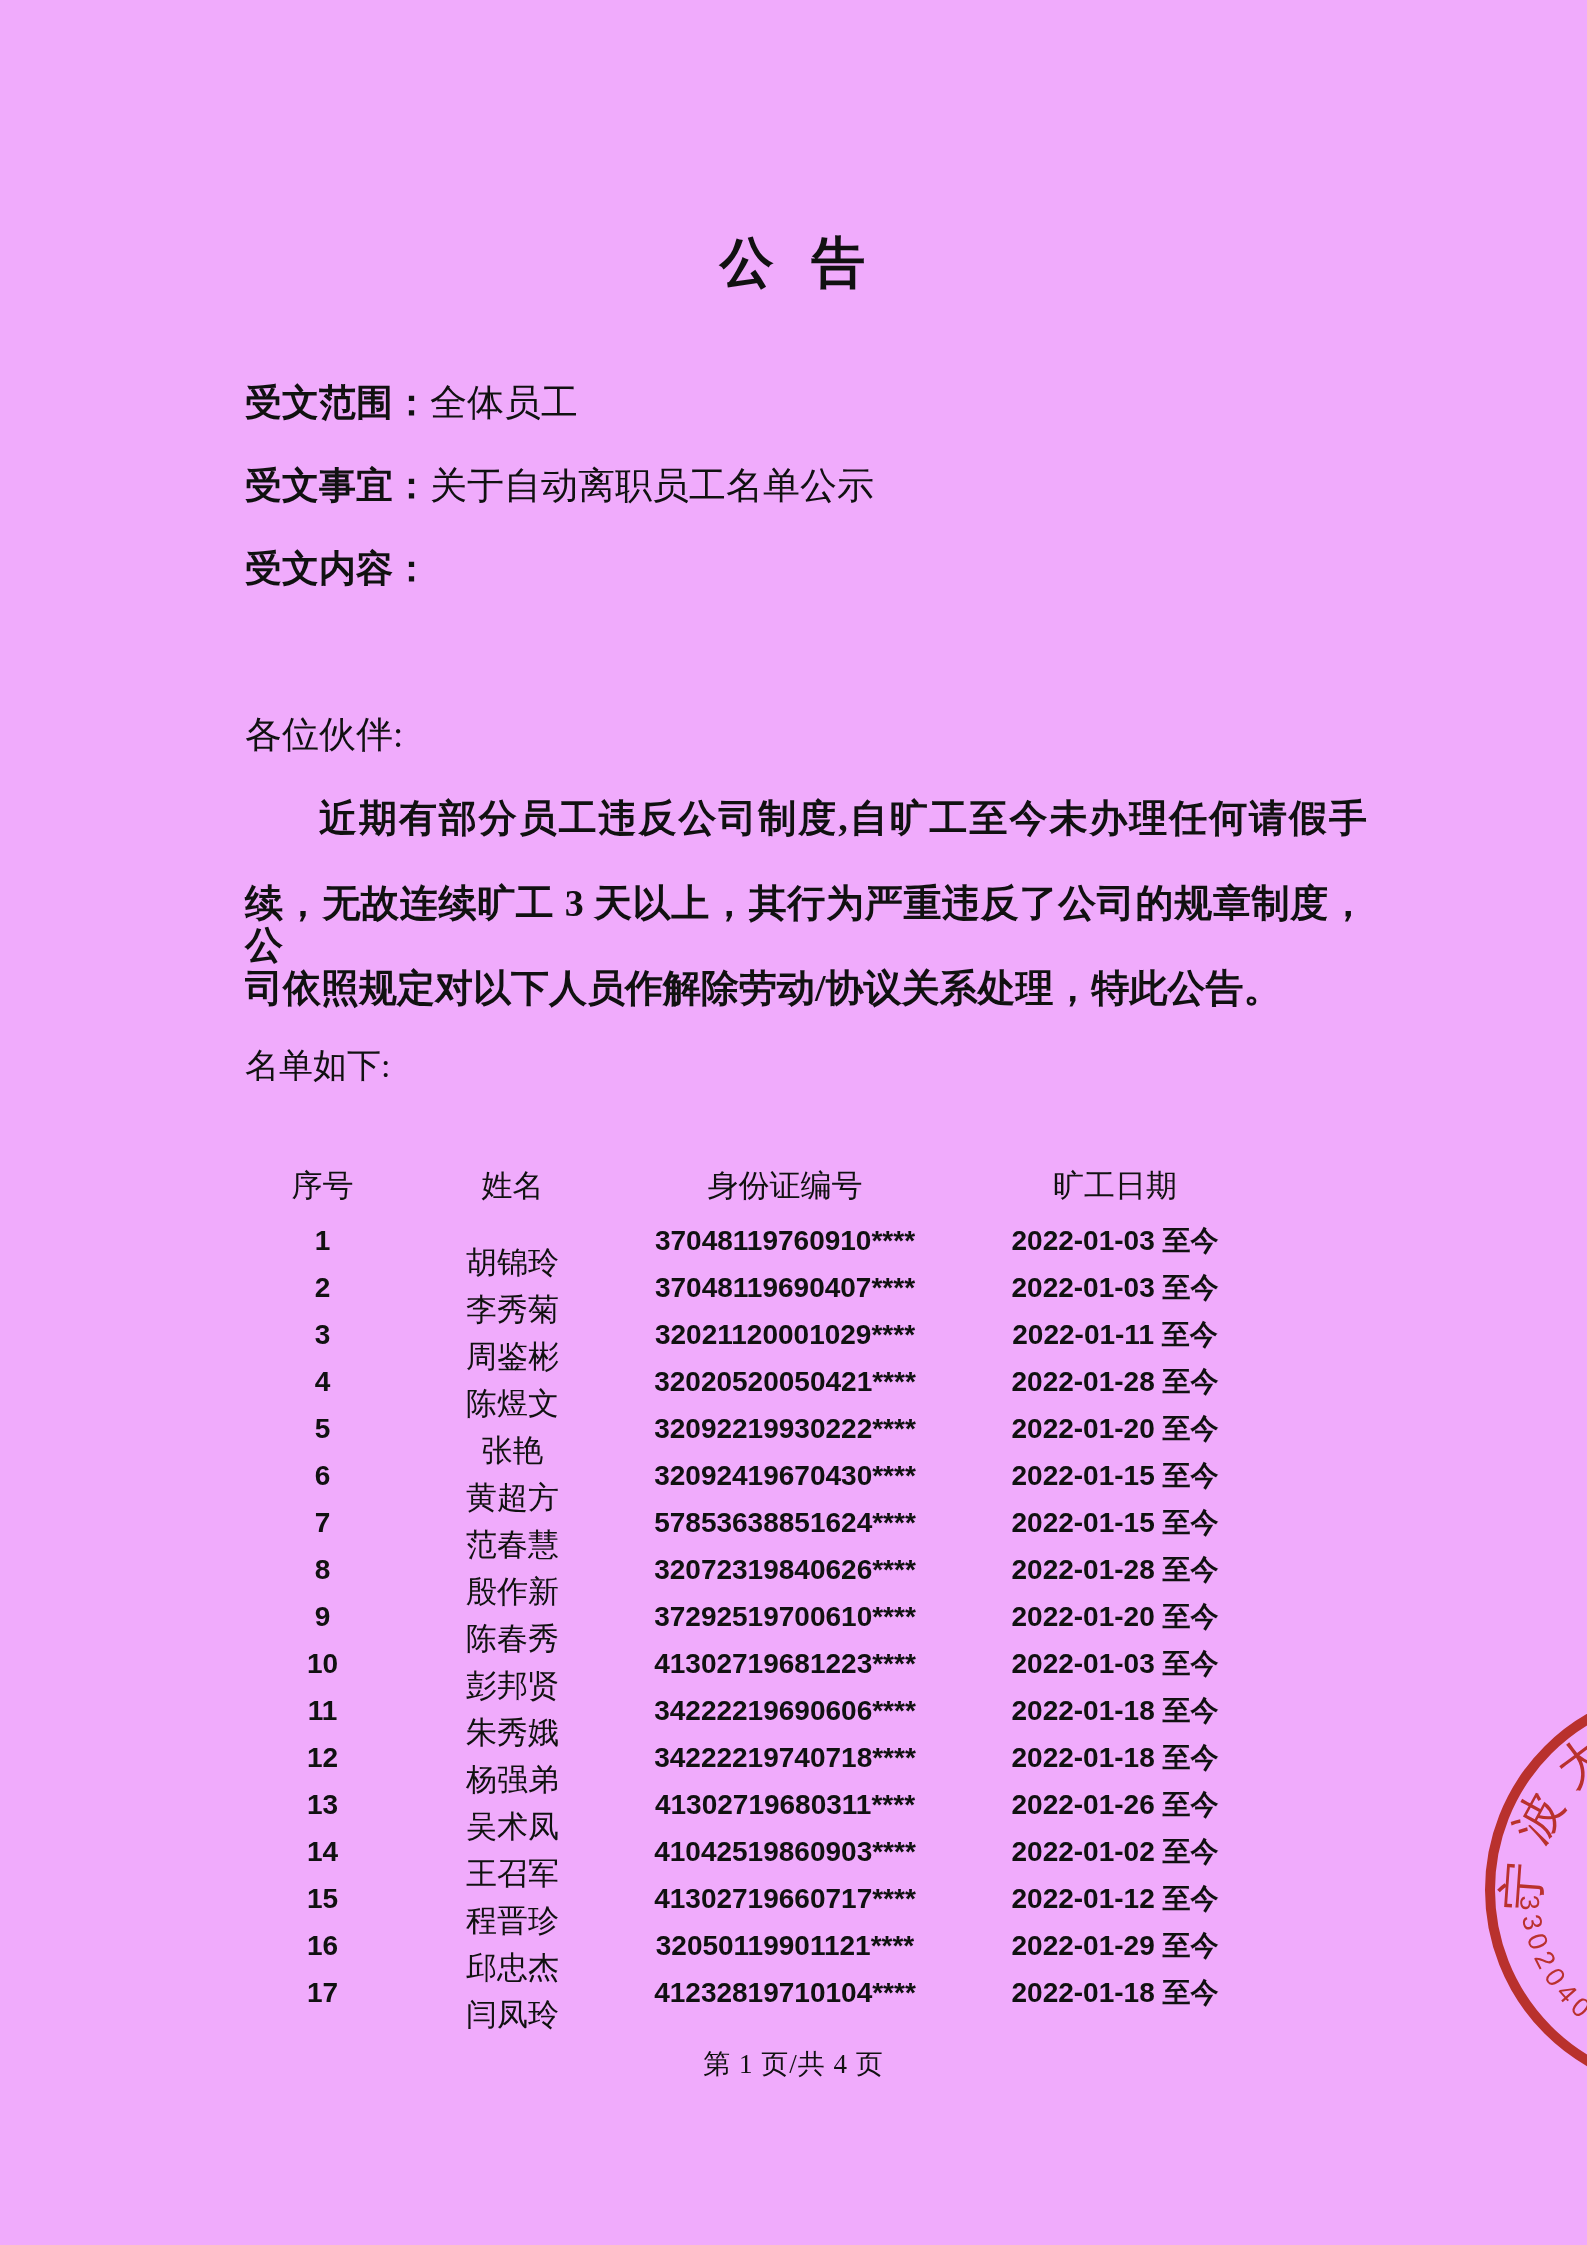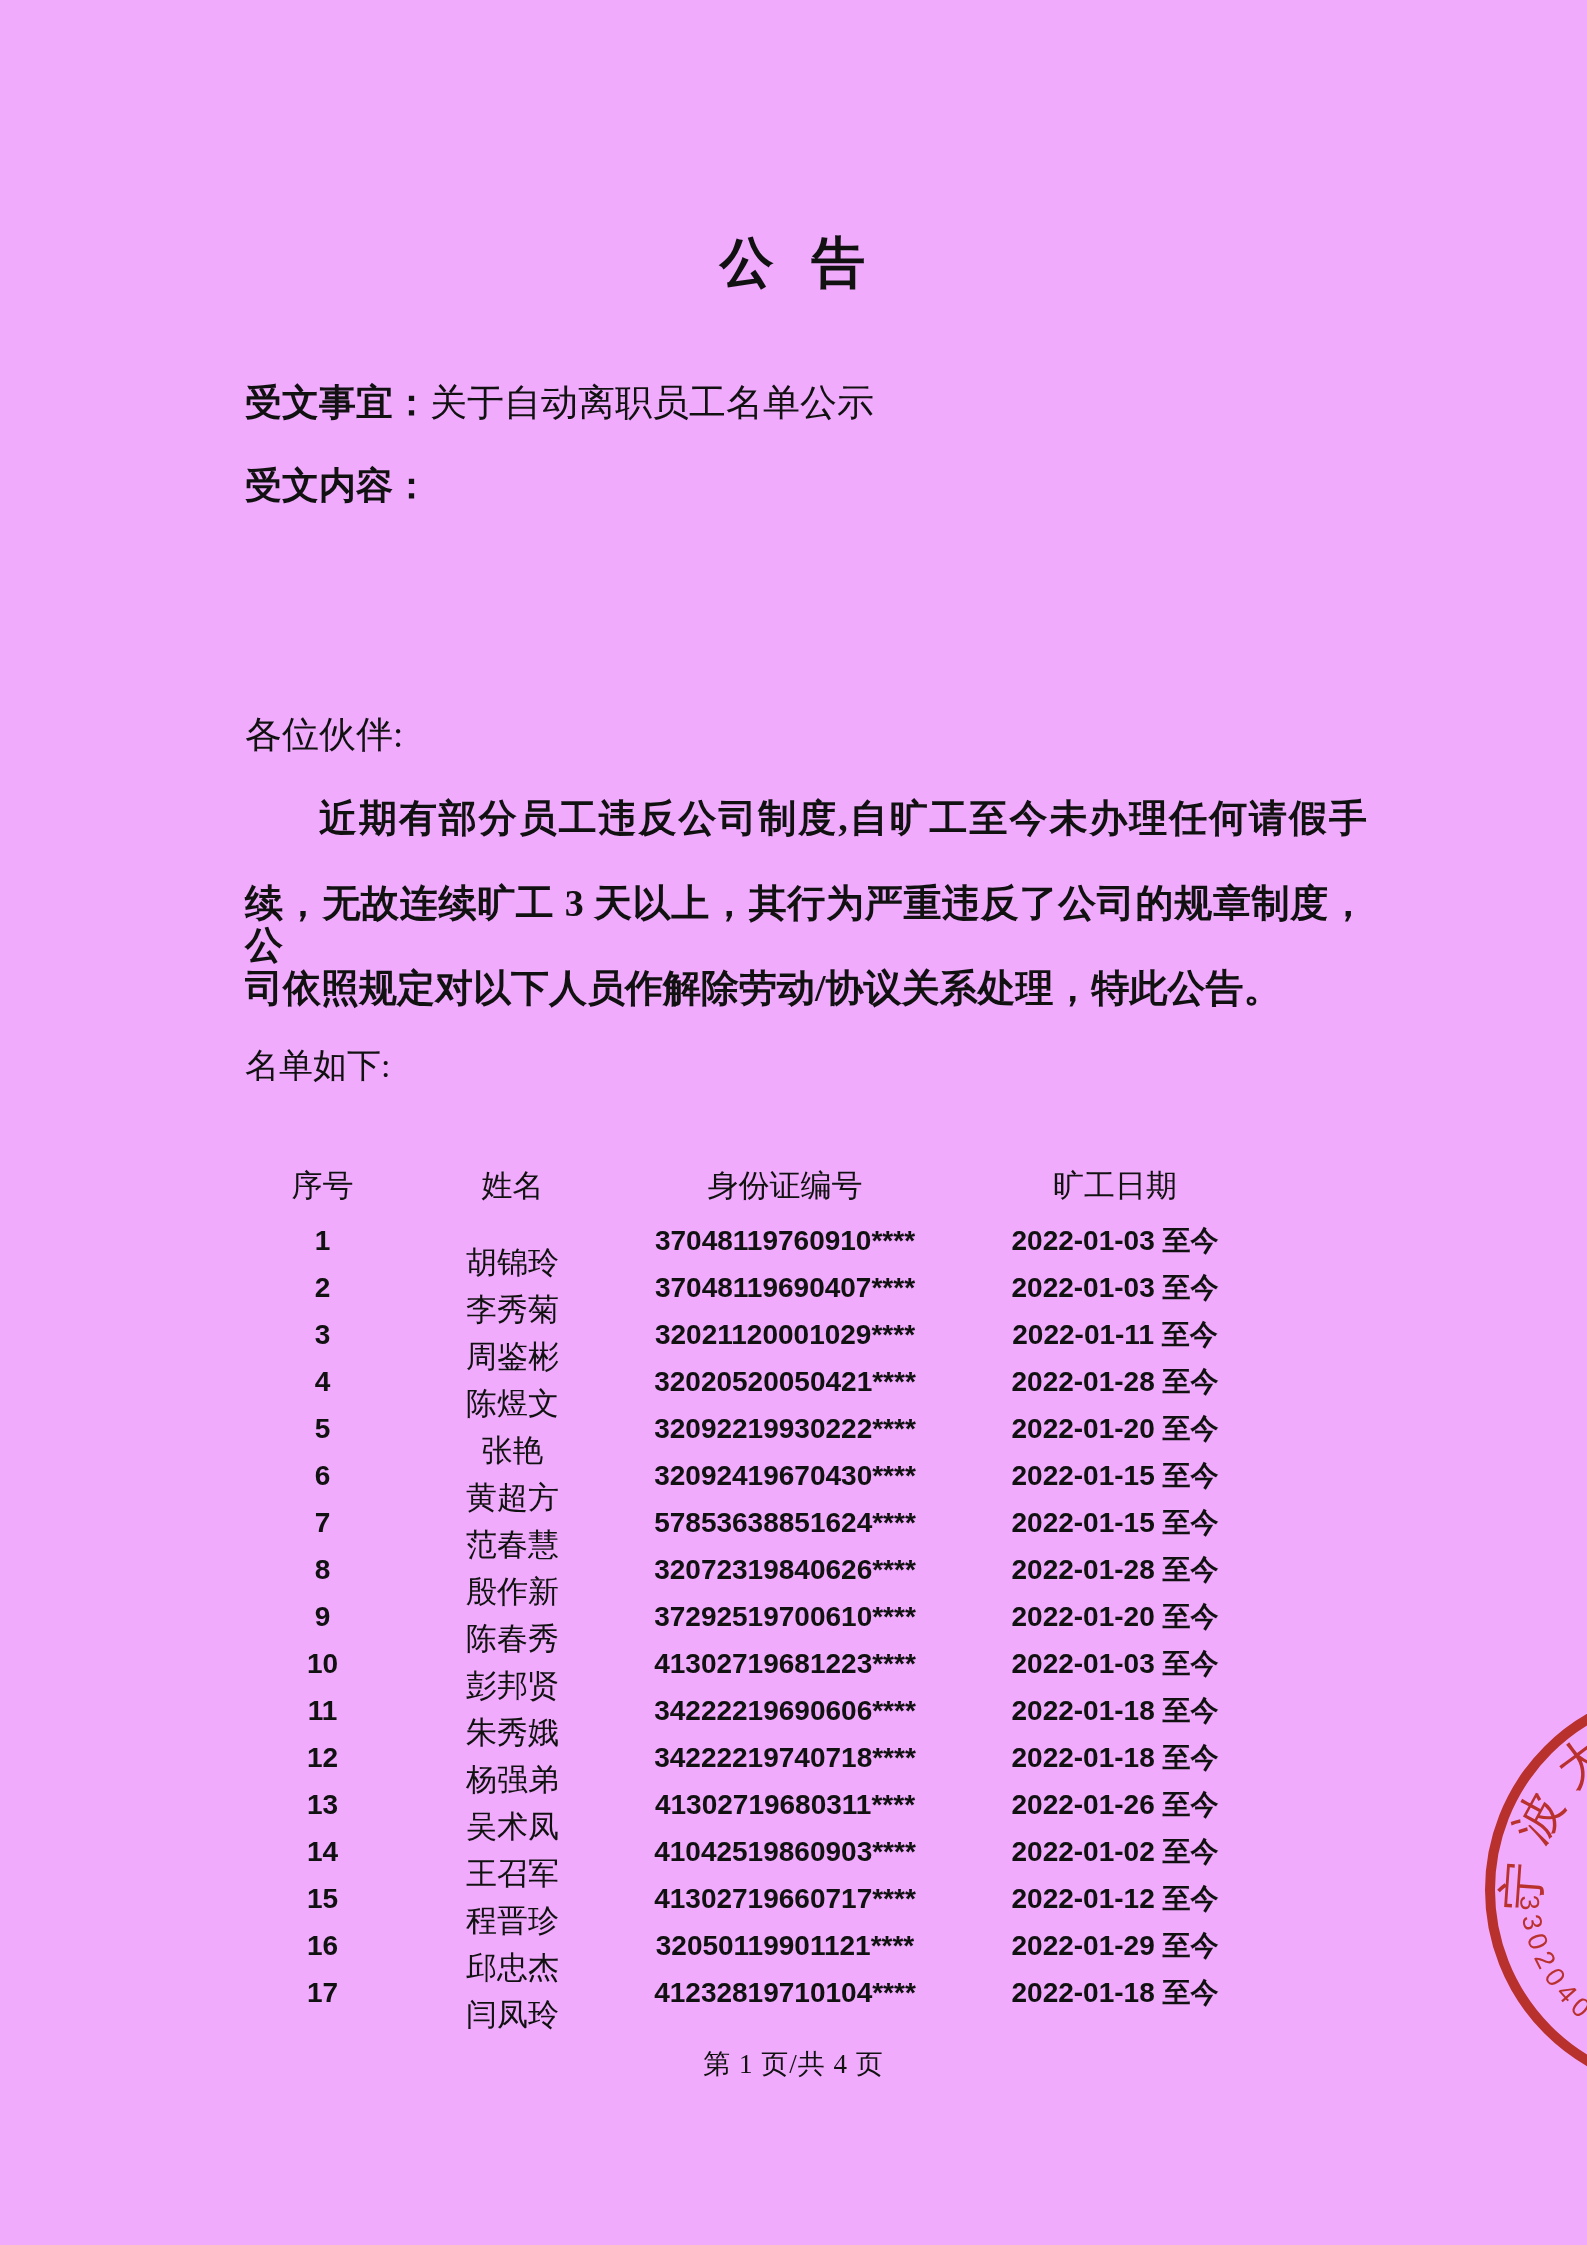--- a/index.html
+++ b/index.html
@@ -54,20 +54,21 @@
   .stamp .stamp-code{font-size:27px;letter-spacing:6px;font-family:"Liberation Sans","DejaVu Sans",sans-serif;}
 </style>
 </head>
 <body>
 
 <div class="page">
 
   <h1 class="title">公 告</h1>
 
   <div class="fields" id="fields">
+      <div class="field-row"><span class="field-label">受文范围：</span><span class="field-value">全体员工</span></div>
       <div class="field-row"><span class="field-label">受文事宜：</span><span class="field-value">关于自动离职员工名单公示</span></div>
       <div class="field-row"><span class="field-label">受文内容：</span><span class="field-value"></span></div>
     </div>
 
   <div class="salutation">各位伙伴:</div>
 
   <div class="paragraph" id="paragraph">
       <div class="para-line para-line-0">近期有部分员工违反公司制度,自旷工至今未办理任何请假手</div>
       <div class="para-line para-line-1">续，无故连续旷工 3 天以上，其行为严重违反了公司的规章制度，公</div>
       <div class="para-line para-line-2">司依照规定对以下人员作解除劳动/协议关系处理，特此公告。</div>

